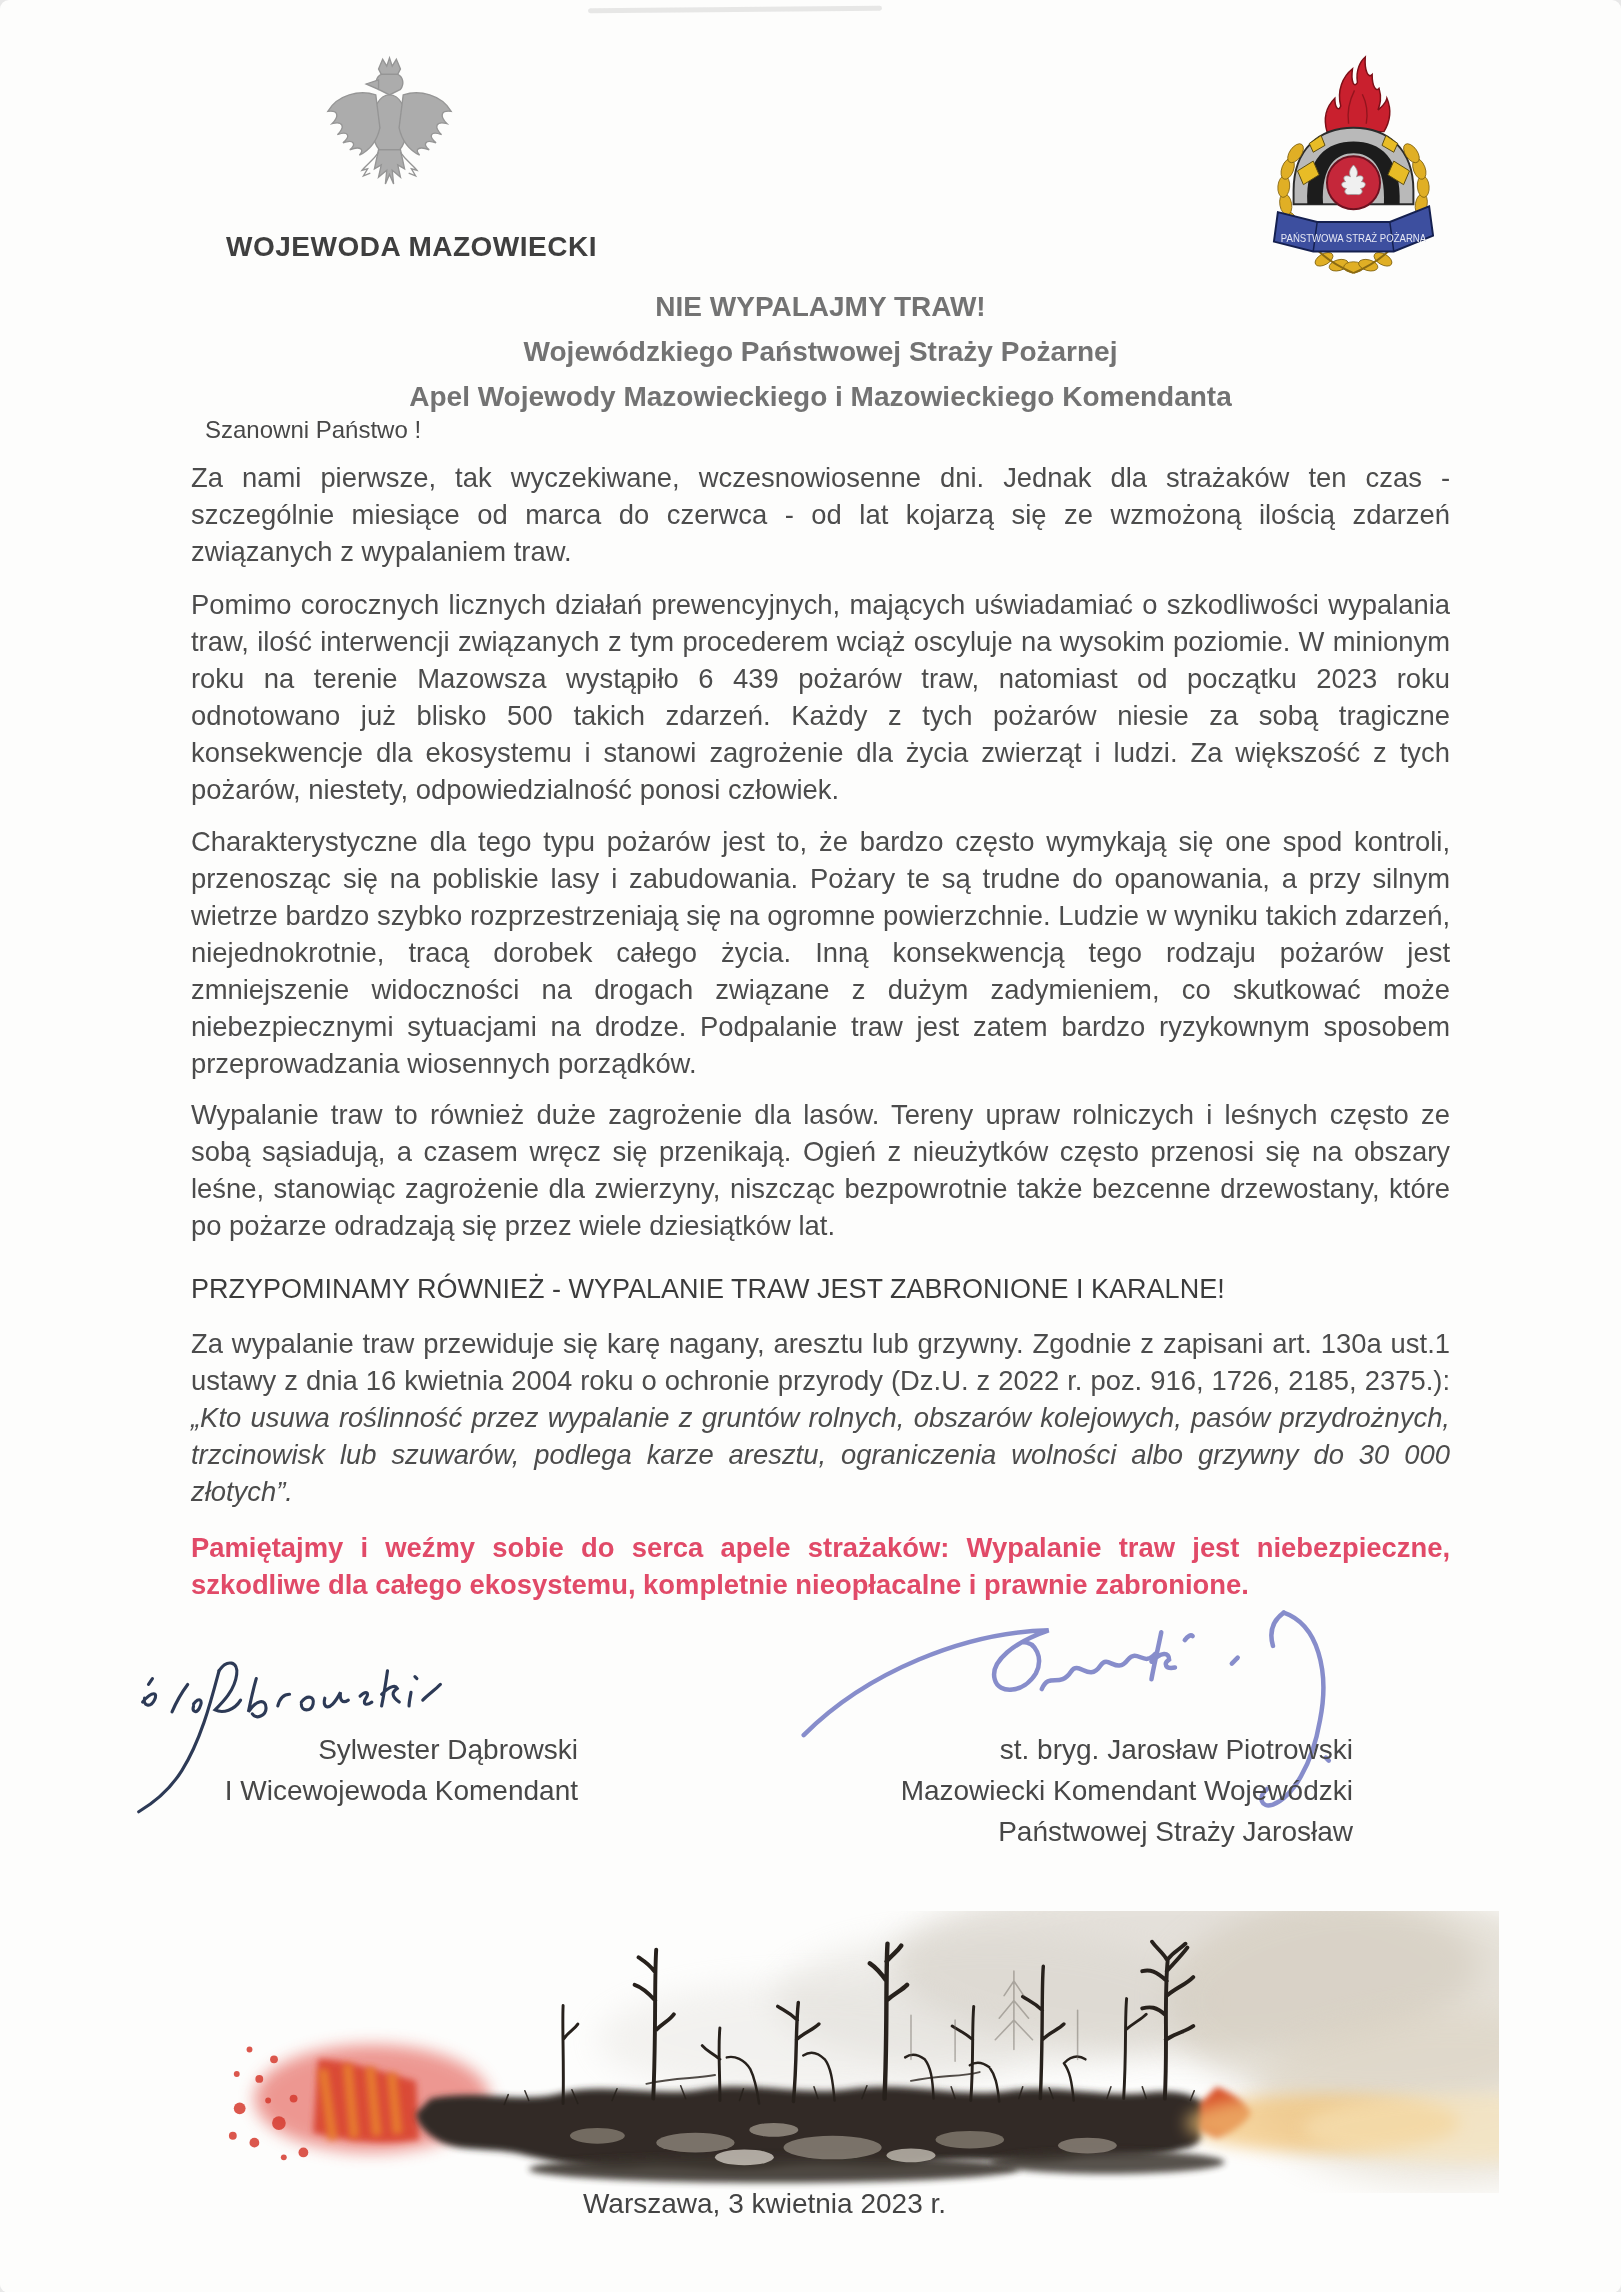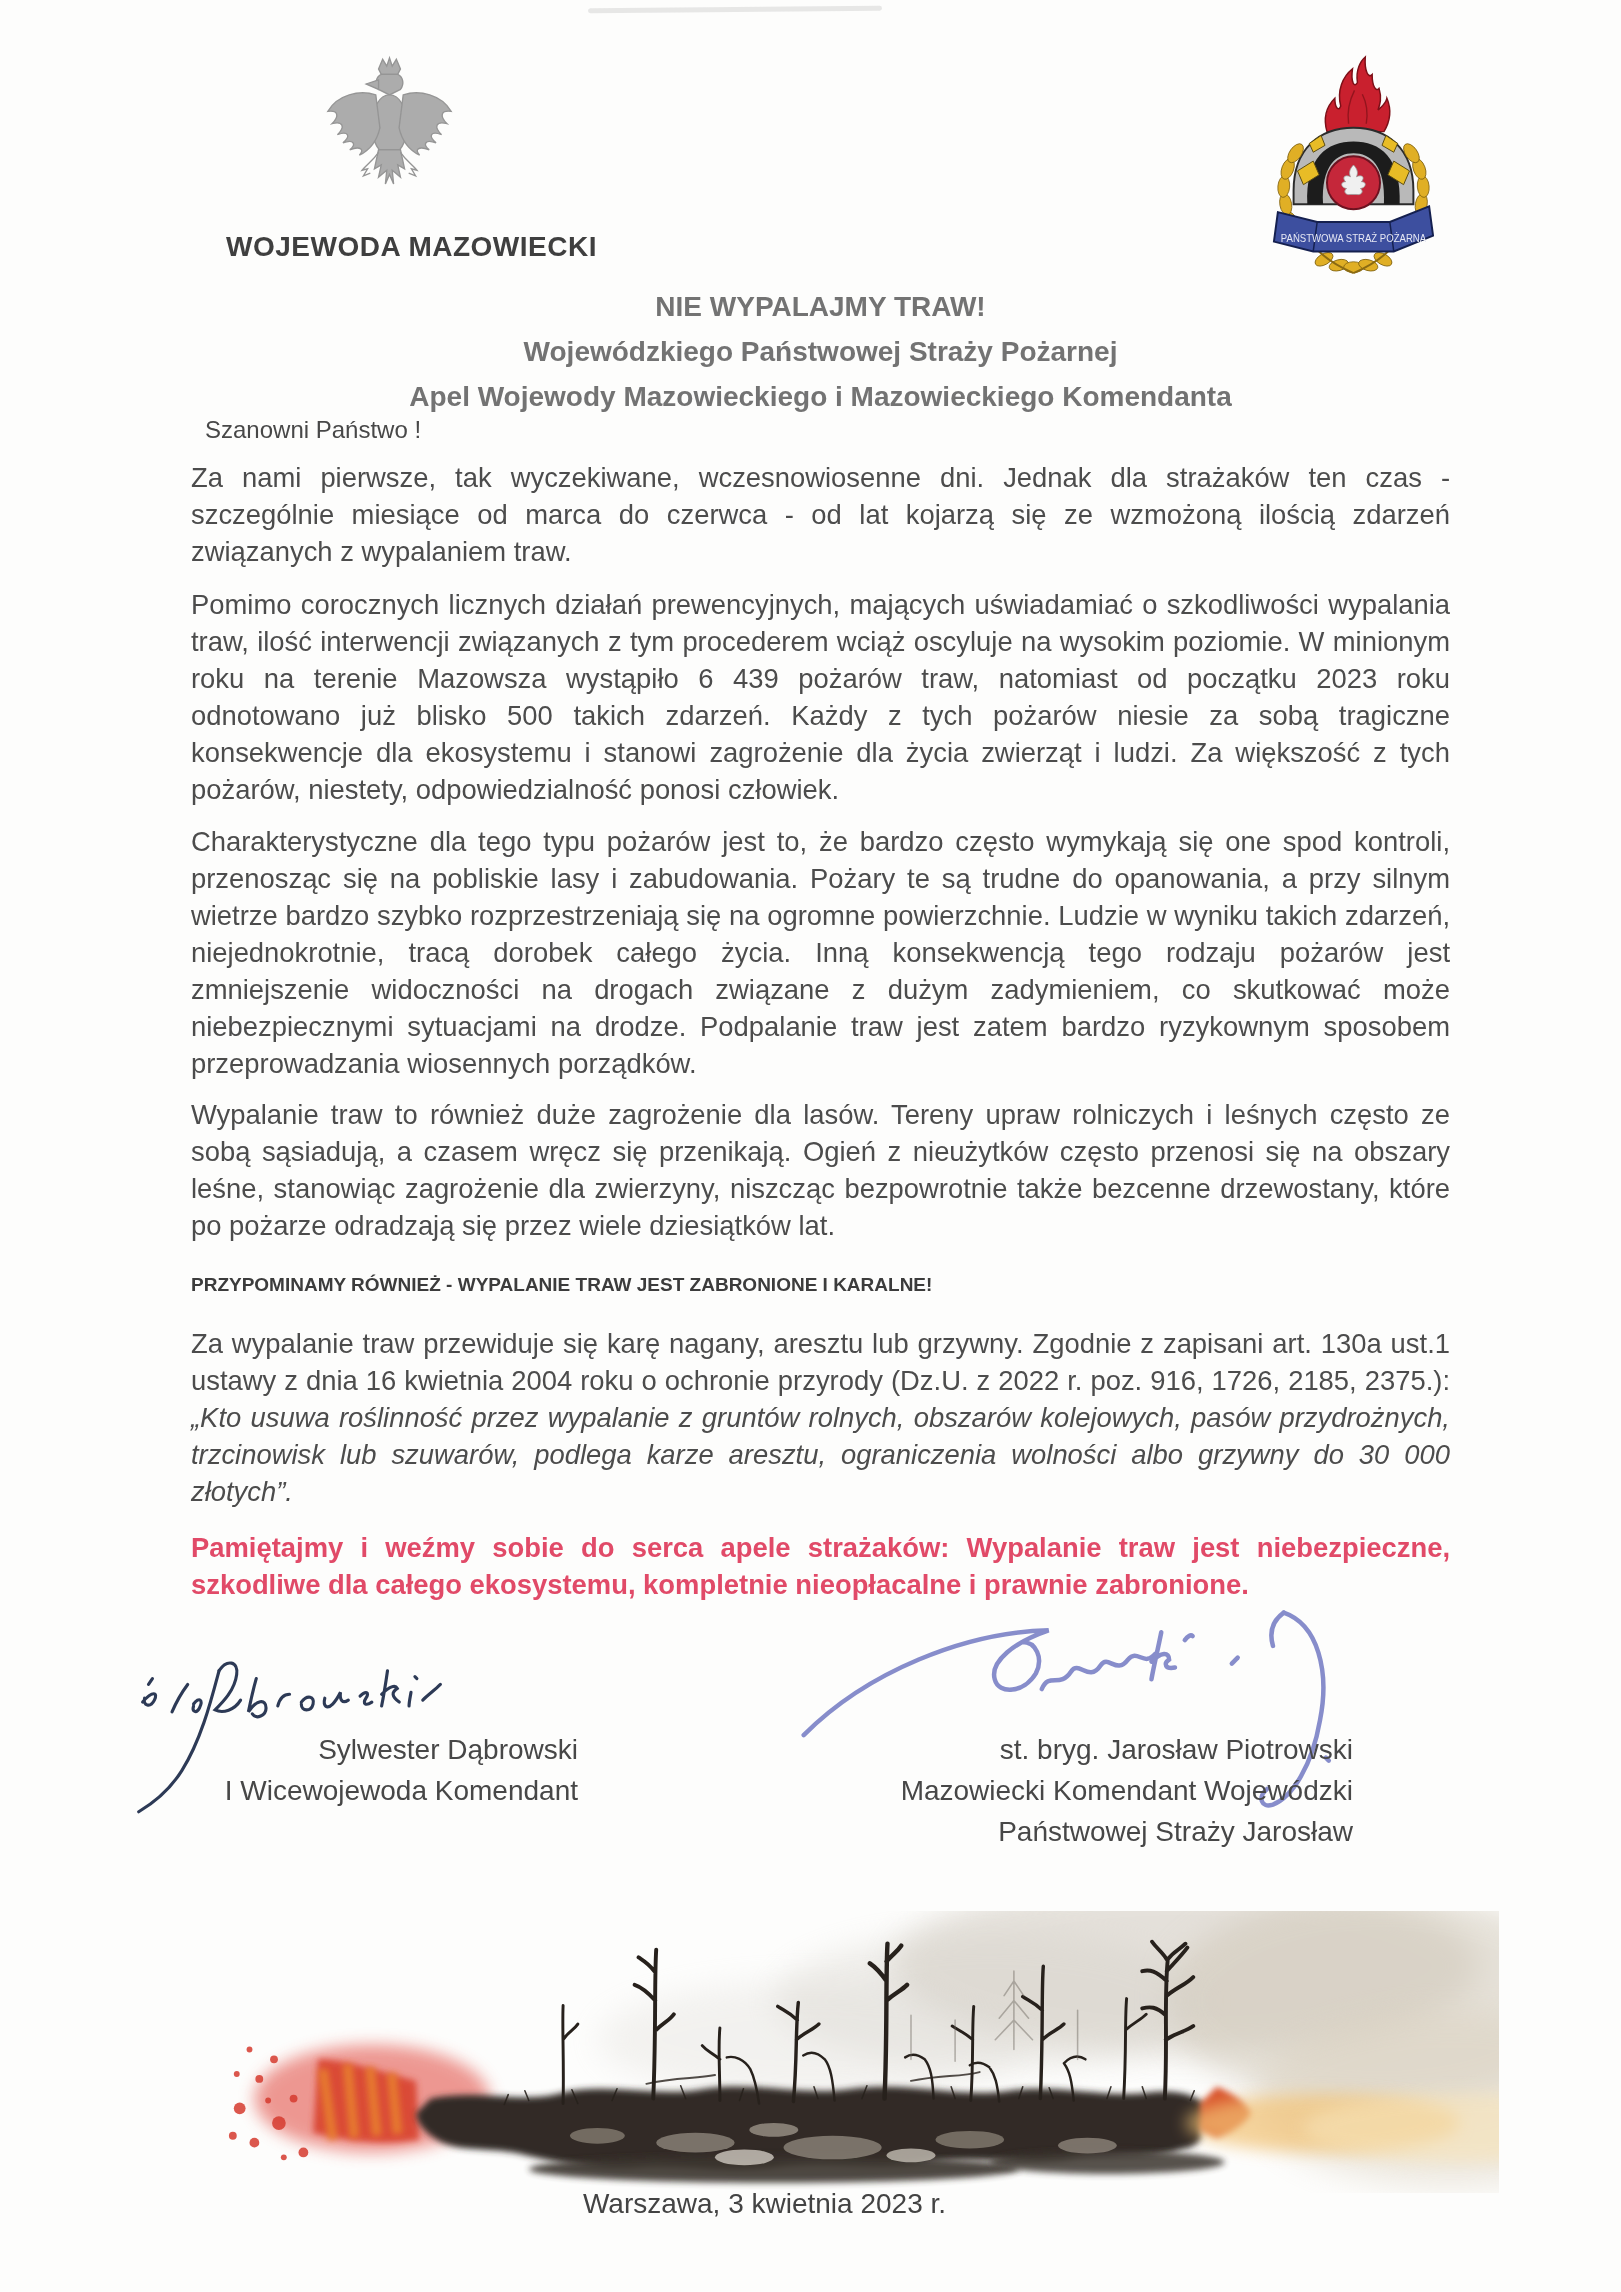--- a/index.html
+++ b/index.html
@@ -1,38 +1,38 @@
 <!DOCTYPE html>
 <html lang="pl"><head>
 <meta charset="utf-8">
 <style>
   html,body { margin:0; padding:0; background:#e8e8e8; }
   .page {
     position:relative; width:1621px; height:2293px; margin:0 auto;
     background:#fdfdfc; overflow:hidden;
-    font-family:"Liberation Sans", sans-serif; color:#4a4a4a;
+    font-family:"Liberation Sans", sans-serif; color:#4a4a4a;border-radius:9px;
   }
   .scan-artifact { position:absolute; top:6.9px; left:588px; width:294px; height:4.9px;
     background:#cccccc; opacity:.45; transform:rotate(-.5deg); border-radius:2.9px; }
 
   .emblem-eagle { position:absolute; left:321px; top:55px; width:137px; height:147px; }
   .issuer-label { position:absolute; left:196px; top:231px; width:431px;
     font-size:28px; font-weight:bold; color:#3f3f3f; letter-spacing:0.5px; text-align:center; }
   .crest { position:absolute; left:1270px; top:55px; width:167px; height:221px; }
 
   .titles { position:absolute; left:191px; top:284px; width:1259px;
     text-align:center; font-weight:bold; font-size:28px; line-height:45px; color:#737373; }
   .salutation { position:absolute; left:205px; top:416px; width:1259px;
     font-size:24px; color:#484848; }
 
   .bodypara { position:absolute; left:191px; width:1259px; margin:0;
     font-size:27.4px; line-height:37px; text-align:justify; color:#4c4c4c; }
   .p1 { top:459px; }  .p2 { top:586px; }  .p3 { top:823px; }  .p4 { top:1096px; }
   .warning-heading { position:absolute; left:191px; top:1274px; width:1259px; margin:0;
-    font-size:19px; font-weight:bold; color:#3c3c3c; }
+    font-size:27px; font-weight:normal; color:#3c3c3c; }
   .p5 { top:1325px; }
   .legal-quote { font-style:italic; }
   .appeal { top:1529px; font-weight:bold; color:#e14a68; }
 
   .sig-ink { position:absolute; }
   .sig-ink-left  { left:125px; top:1639px; width:382px; height:181px; }
   .sig-ink-right { left:789px; top:1602px; width:578px; height:227px; }
   .sig-text { position:absolute; text-align:right; font-size:28px;
     line-height:41px; color:#474747; }
   .sig-text-left  { left:147px; top:1729px; width:431px; }

